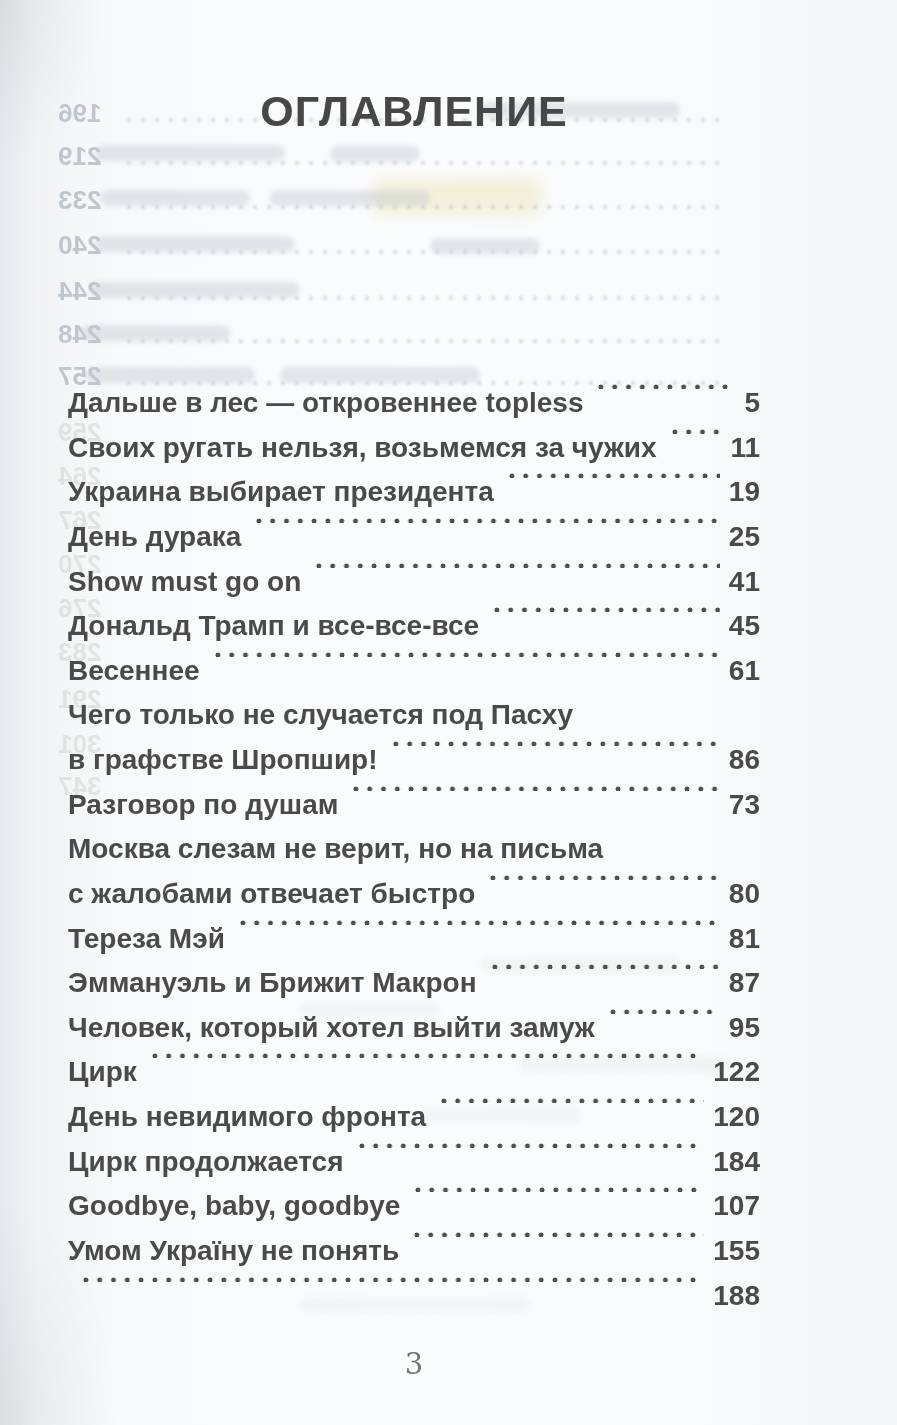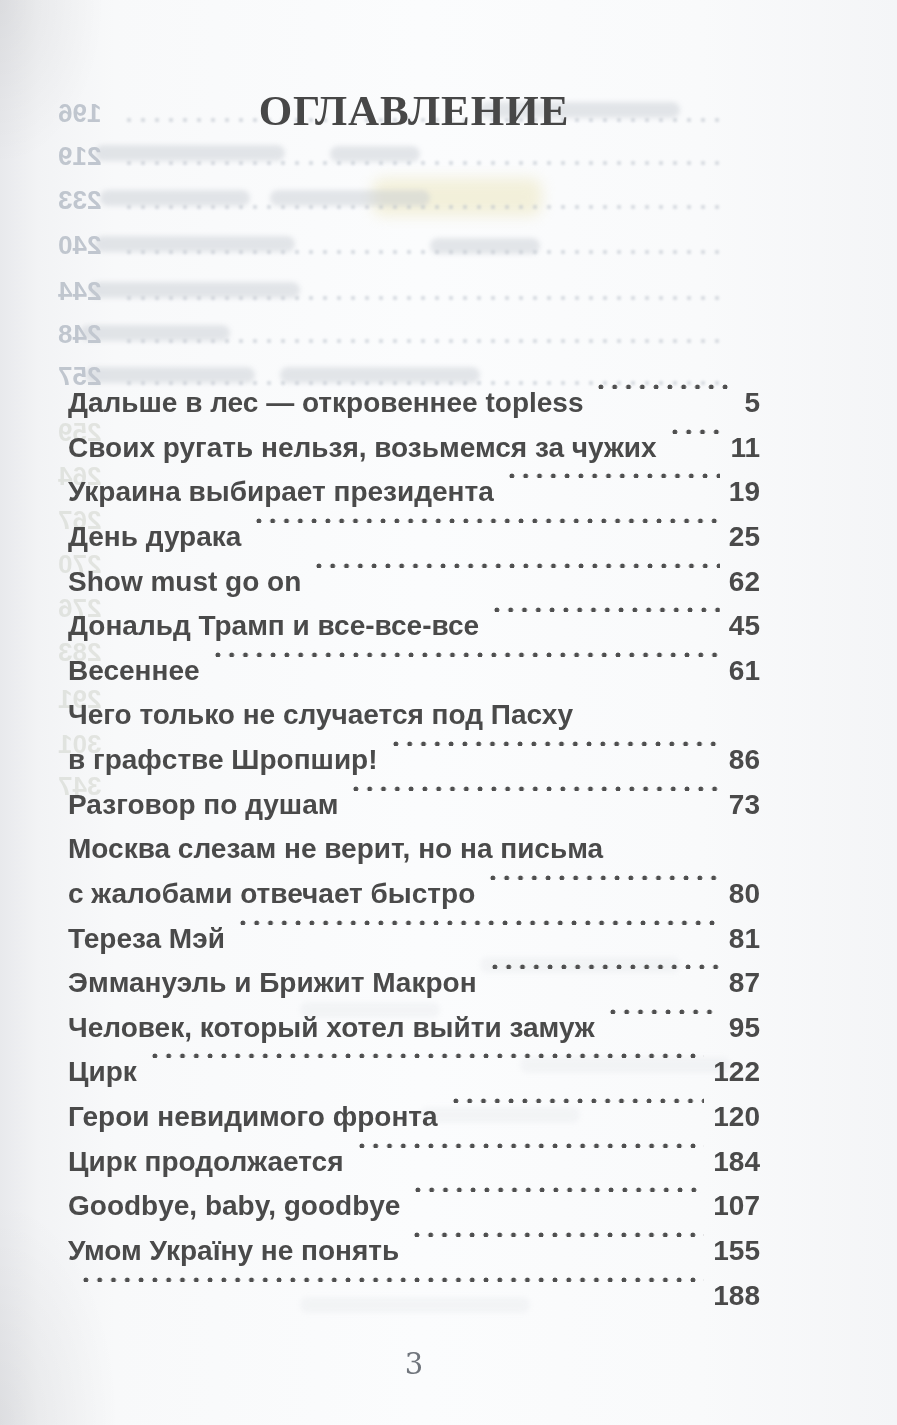--- a/index.html
+++ b/index.html
@@ -41,21 +41,20 @@
     position:absolute;left:372px;top:178px;width:170px;height:38px;
     background:#e7dfa8;opacity:.4;filter:blur(7px);border-radius:12px;
   }
 
   
   .title{
     position:absolute;top:86px;left:68px;width:692px;margin:0;
     text-align:center;
     font-size:43px;line-height:50px;font-weight:700;letter-spacing:1px;
     color:#474747;
-    font-family:Liberation Serif, serif;
   }
   .toc{
     position:absolute;top:383px;left:68px;width:692px;
     color:#4a4a4a;
   }
   .toc-line{
     height:44.63px;display:flex;align-items:flex-start;
     font-size:28px;line-height:40px;font-weight:700;
     white-space:nowrap;
   }
@@ -140,21 +139,21 @@
         <span class="p">19</span>
       </div>
       <div class="toc-line">
         <span class="t">День дурака</span>
         <span class="leader"></span>
         <span class="p">25</span>
       </div>
       <div class="toc-line">
         <span class="t">Show must go on</span>
         <span class="leader"></span>
-        <span class="p">62</span>
+        <span class="p">41</span>
       </div>
       <div class="toc-line">
         <span class="t">Дональд Трамп и все-все-все</span>
         <span class="leader"></span>
         <span class="p">45</span>
       </div>
       <div class="toc-line">
         <span class="t">Весеннее</span>
         <span class="leader"></span>
         <span class="p">61</span>
@@ -194,21 +193,21 @@
         <span class="t">Человек, который хотел выйти замуж</span>
         <span class="leader"></span>
         <span class="p">95</span>
       </div>
       <div class="toc-line">
         <span class="t">Цирк</span>
         <span class="leader"></span>
         <span class="p">122</span>
       </div>
       <div class="toc-line">
-        <span class="t">Герои невидимого фронта</span>
+        <span class="t">День невидимого фронта</span>
         <span class="leader"></span>
         <span class="p">120</span>
       </div>
       <div class="toc-line">
         <span class="t">Цирк продолжается</span>
         <span class="leader"></span>
         <span class="p">184</span>
       </div>
       <div class="toc-line">
         <span class="t">Goodbye, baby, goodbye</span>

